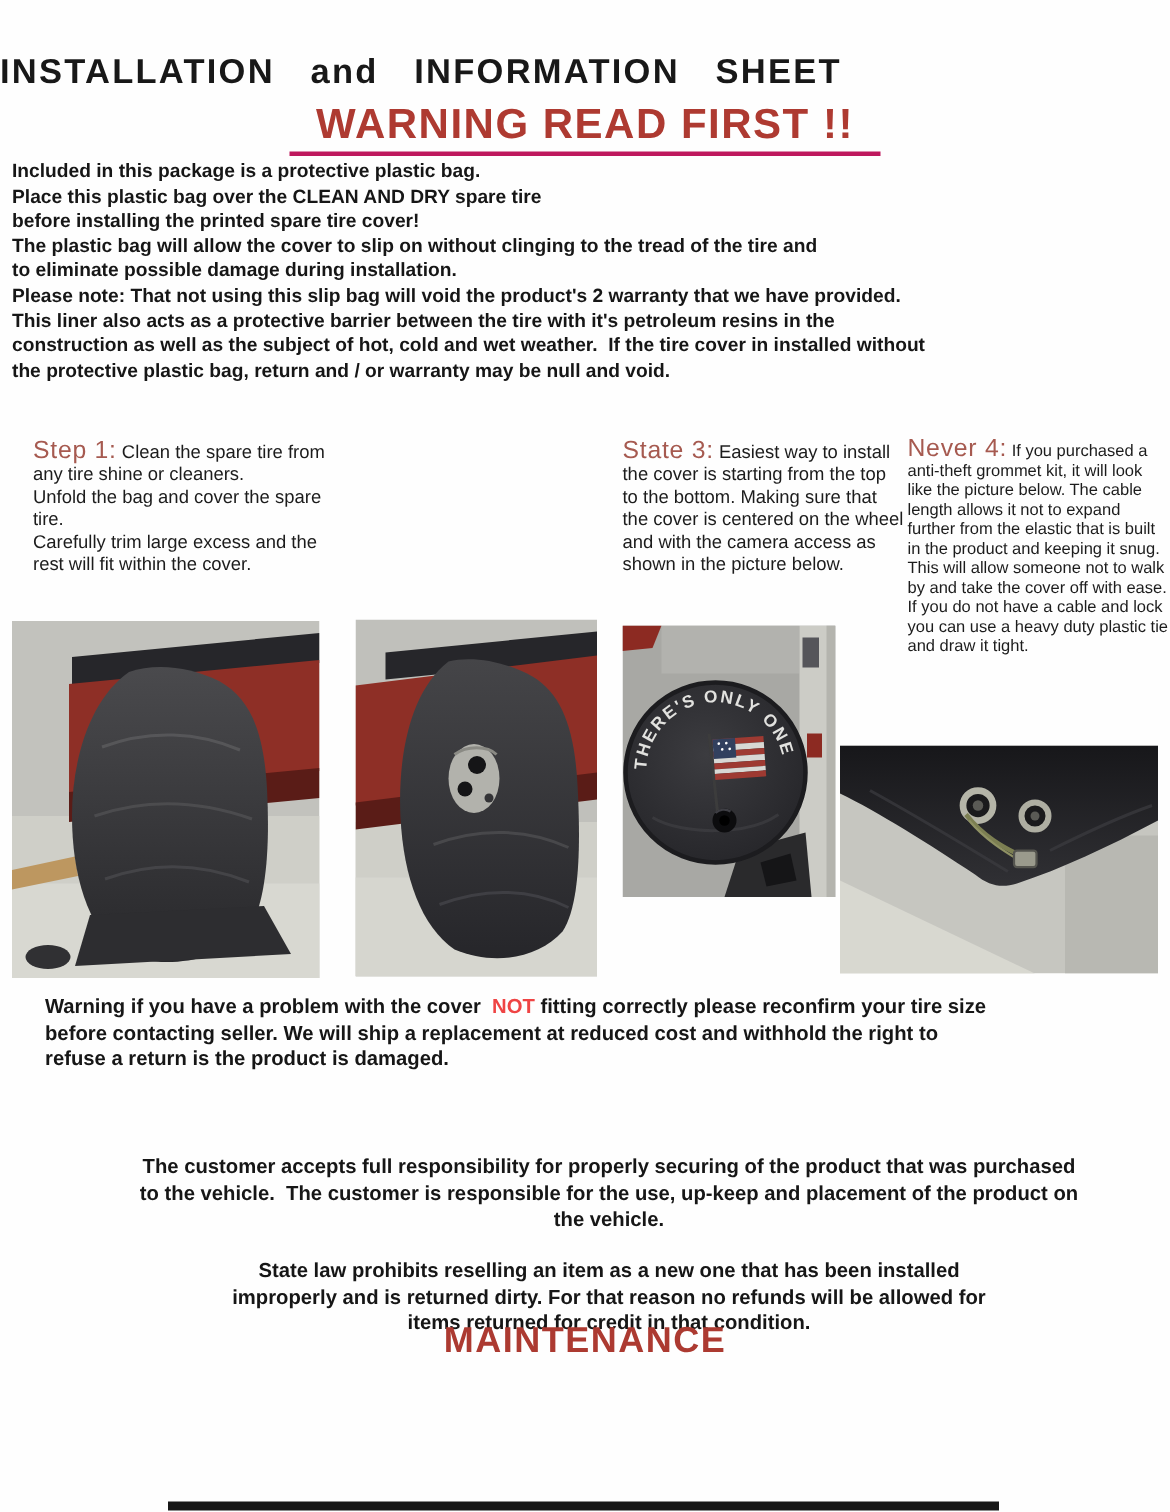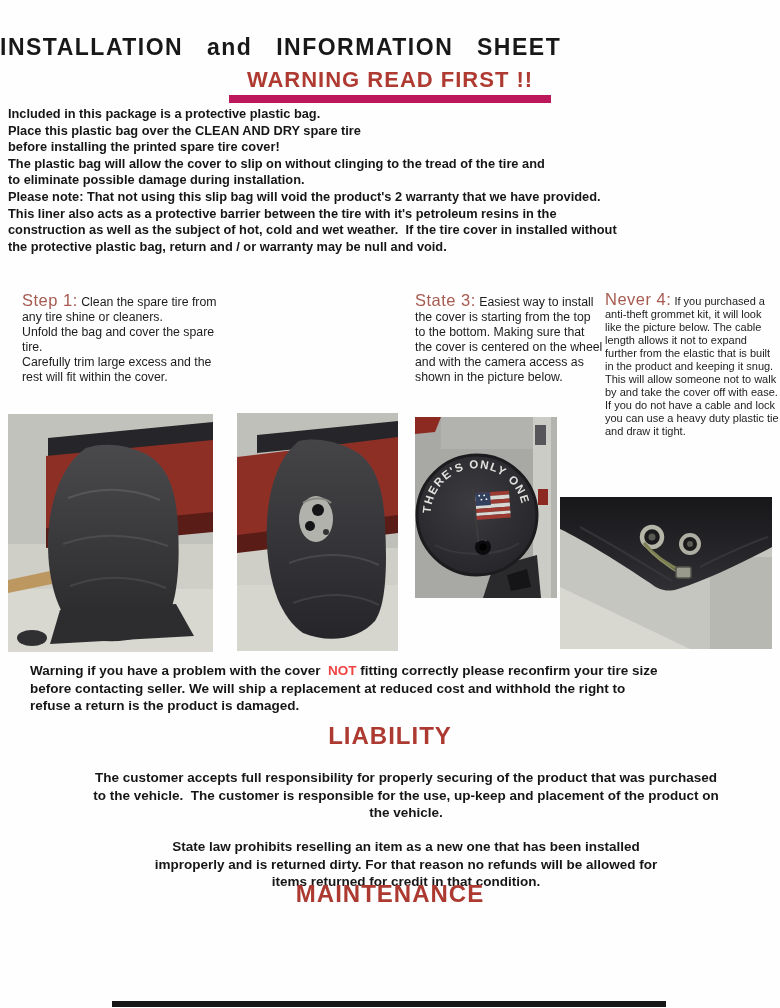--- a/index.html
+++ b/index.html
@@ -10,22 +10,22 @@
     color:#141414;
   }
   .pre{white-space:pre-wrap;}
   .page-title{
     position:absolute; top:34px; left:0; width:780px; margin:0;
     text-align:left; font-size:23px; font-weight:bold; color:#181818;
     letter-spacing:1.5px; word-spacing:4px; white-space:pre-wrap;
   }
   .warn-head-wrap{position:absolute; top:67px; left:0; width:780px; text-align:center;}
   .warn-head{
-    display:inline-block; font-size:22px; font-weight:bold; color:#ae3a31;
-    letter-spacing:1px; padding:0 18px 2px 18px; border-bottom:8px solid #be185d;
+    display:inline-block; font-size:28px; font-weight:bold; color:#ae3a31;
+    letter-spacing:1px; padding:0 18px 2px 18px; border-bottom:3px solid #be185d;
   }
   .intro{
     position:absolute; top:106px; left:8px; width:764px; margin:0;
     font-size:12.8px; font-weight:bold; line-height:16.6px;
     color:#161616;
   }
   .step{position:absolute; top:293px; margin:0; font-weight:normal;}
   .step .step-label{font-size:16.5px; color:#a65a50; letter-spacing:0.5px;}
   .step .step-body{color:#1c1c1c;}
   .step1{left:22px;  width:200px; font-size:12.3px; line-height:15px;}
@@ -198,21 +198,20 @@
     <circle cx="130" cy="47" r="3" fill="#5a5a55"></circle>
     <path d="M84,46 C95,60 108,68 124,75" stroke="#7c7f52" stroke-width="3" fill="none"></path>
     <path d="M86,50 C97,63 110,71 122,78" stroke="#8f9164" stroke-width="1.5" fill="none"></path>
     <rect x="116" y="70" width="15" height="11" rx="2" fill="#9a9a8c" stroke="#55554f" stroke-width="1.5"></rect>
   </svg>
 
   <p class="fit-warning"><span class="pre">Warning if you have a problem with the cover  </span><span class="red">NOT</span><span class="pre"> fitting correctly please reconfirm your tire size
 before contacting seller. We will ship a replacement at reduced cost and withhold the right to
 refuse a return is the product is damaged.</span></p>
 
-  <h2 class="sec-heading liability-heading">LIABILITY</h2>
   <p class="body-para liability-body pre">The customer accepts full responsibility for properly securing of the product that was purchased
 to the vehicle.  The customer is responsible for the use, up-keep and placement of the product on
 the vehicle.</p>
 
   <p class="body-para resale-body pre">State law prohibits reselling an item as a new one that has been installed
 improperly and is returned dirty. For that reason no refunds will be allowed for
 items returned for credit in that condition.</p>
 
   <h2 class="sec-heading maintenance-heading">MAINTENANCE</h2>
 

